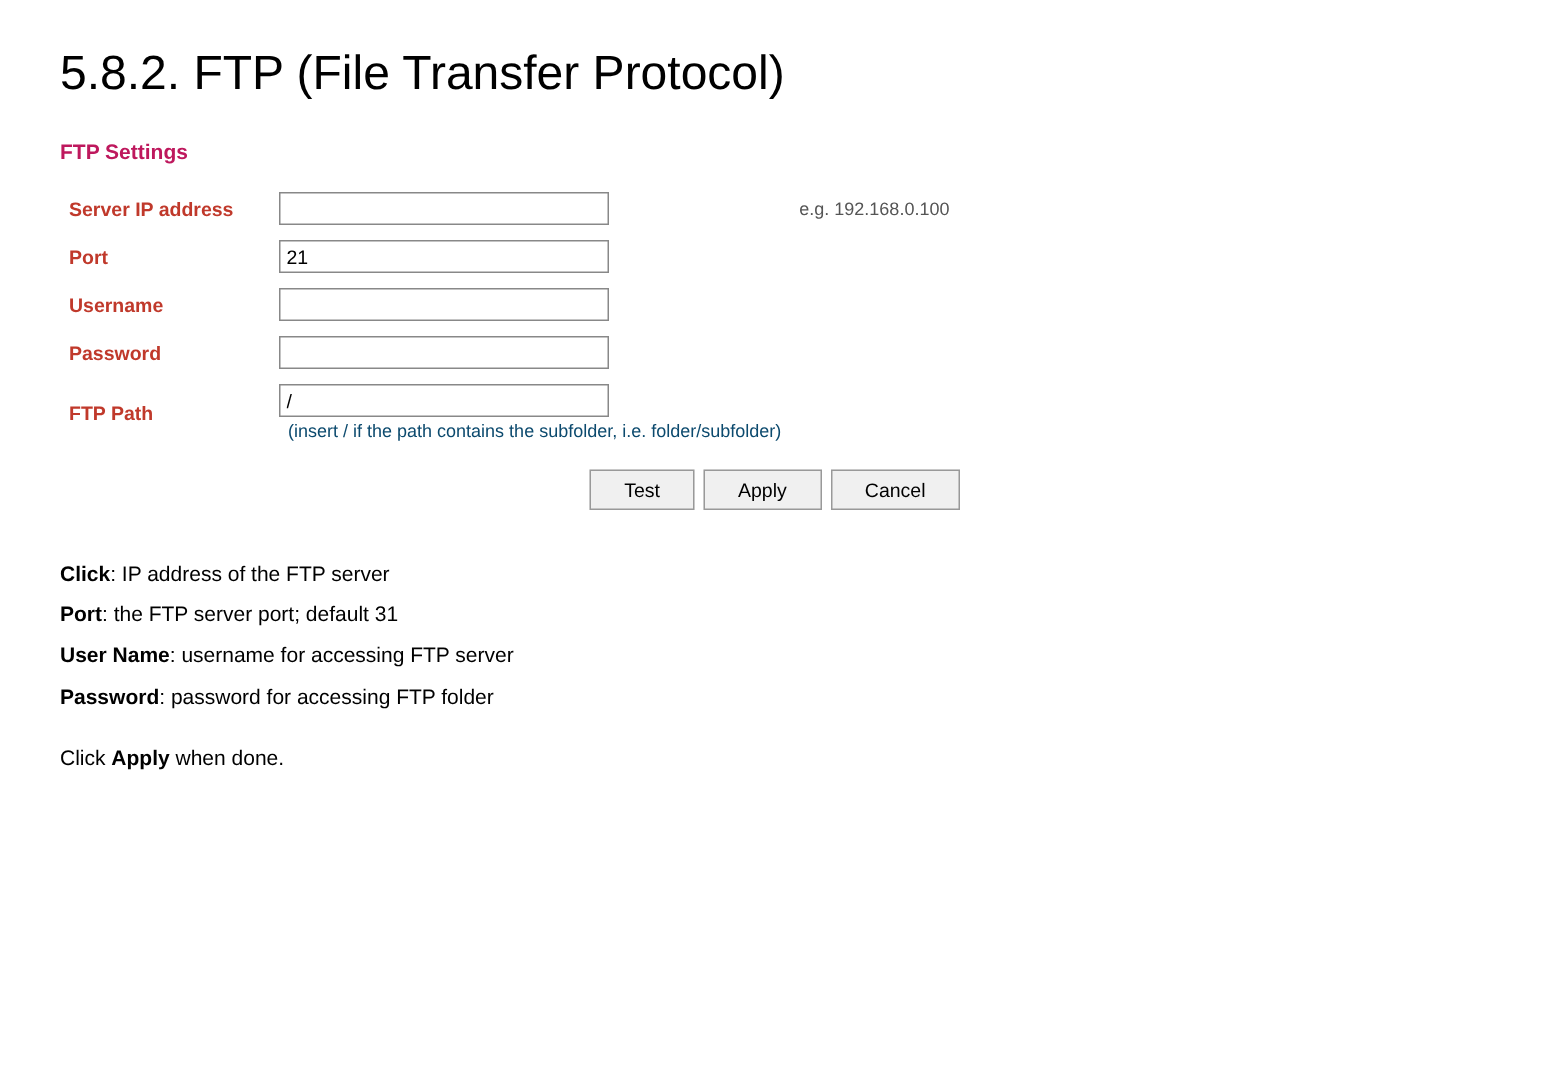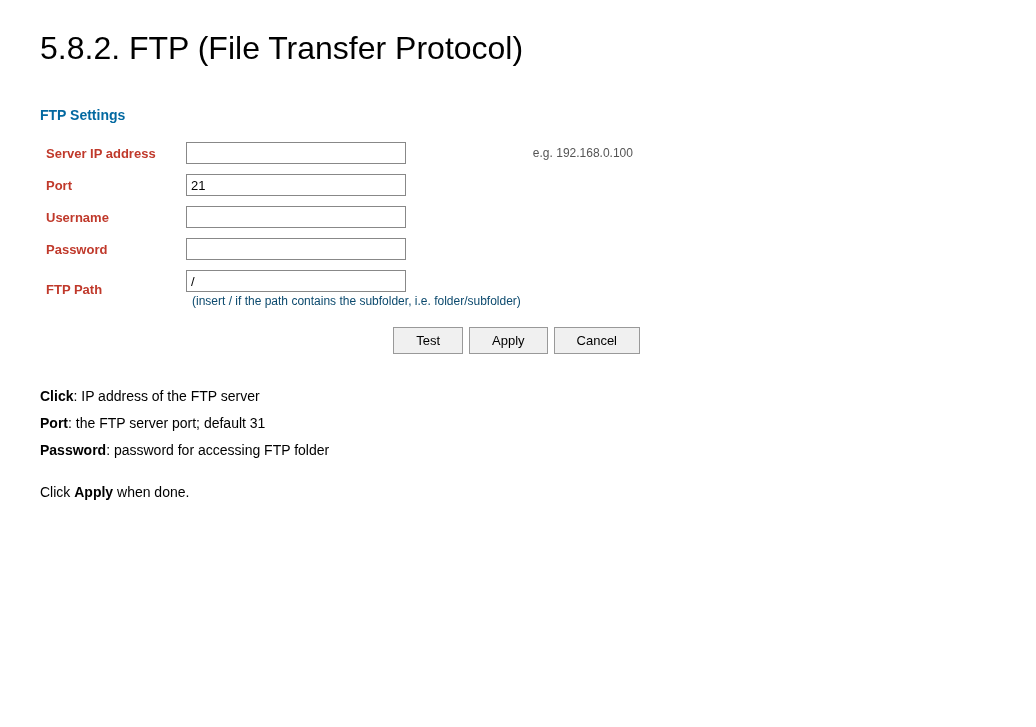--- a/index.html
+++ b/index.html
@@ -14,33 +14,33 @@
       color: #000;
       background: #fff;
       padding: 30px 40px;
       width: 1036px;
       min-height: 727px;
     }
 
     .page-title {
       font-size: 32px;
       font-weight: 300;
-      margin-bottom: 30px;
+      margin-bottom: 16px;
       color: #000;
     }
 
     .settings-section {
       margin-bottom: 20px;
       padding: 10px 0;
     }
 
     .section-heading {
       font-size: 14px;
       font-weight: bold;
-      color: #0369a1;
+      color: #be185d;
       margin-bottom: 14px;
     }
 
     .form-table {
       border-collapse: collapse;
     }
 
     .form-table td {
       padding: 5px 6px;
       vertical-align: middle;
@@ -178,20 +178,21 @@
   <div class="button-row">
     <button class="btn">Test</button>
     <button class="btn">Apply</button>
     <button class="btn">Cancel</button>
   </div>
 </div>
 
 <div class="description-section">
   <p><span class="bold">Click</span><span>: IP address of the FTP server</span></p>
   <p><span class="bold">Port</span><span>: the FTP server port; default 31</span></p>
+  <p><span class="bold">User Name</span><span>: username for accessing FTP server</span></p>
   <p><span class="bold">Password</span><span>: password for accessing FTP folder</span></p>
 </div>
 
 <div class="click-section">
   <p>
     <span>Click </span><span class="bold">Apply</span><span> when done.</span>
   </p>
 </div>
 
 </body></html>

